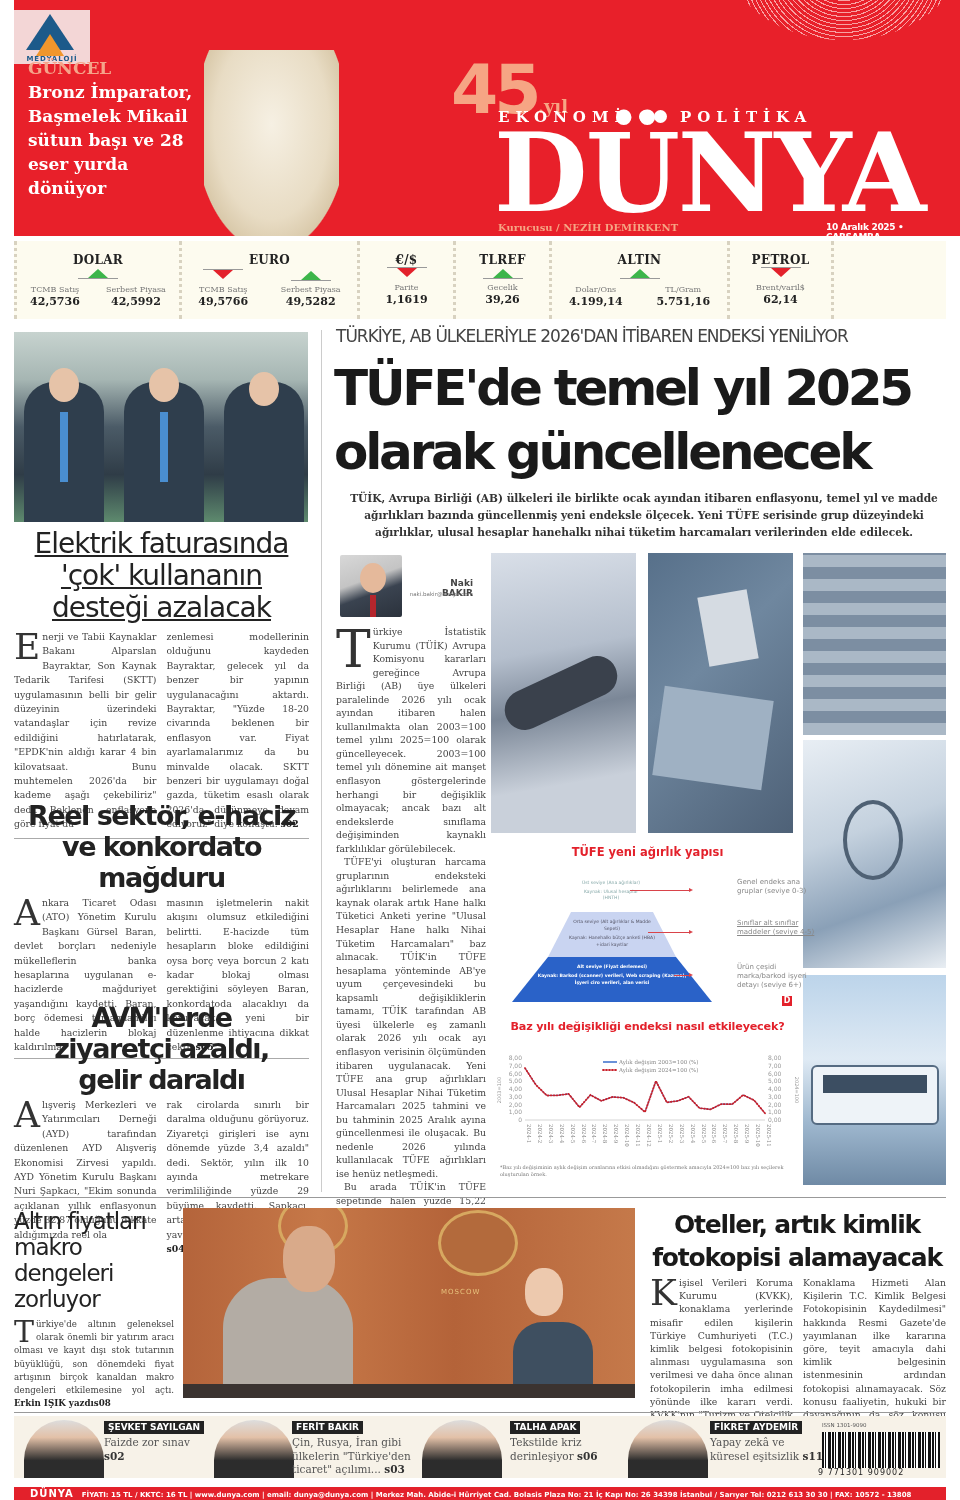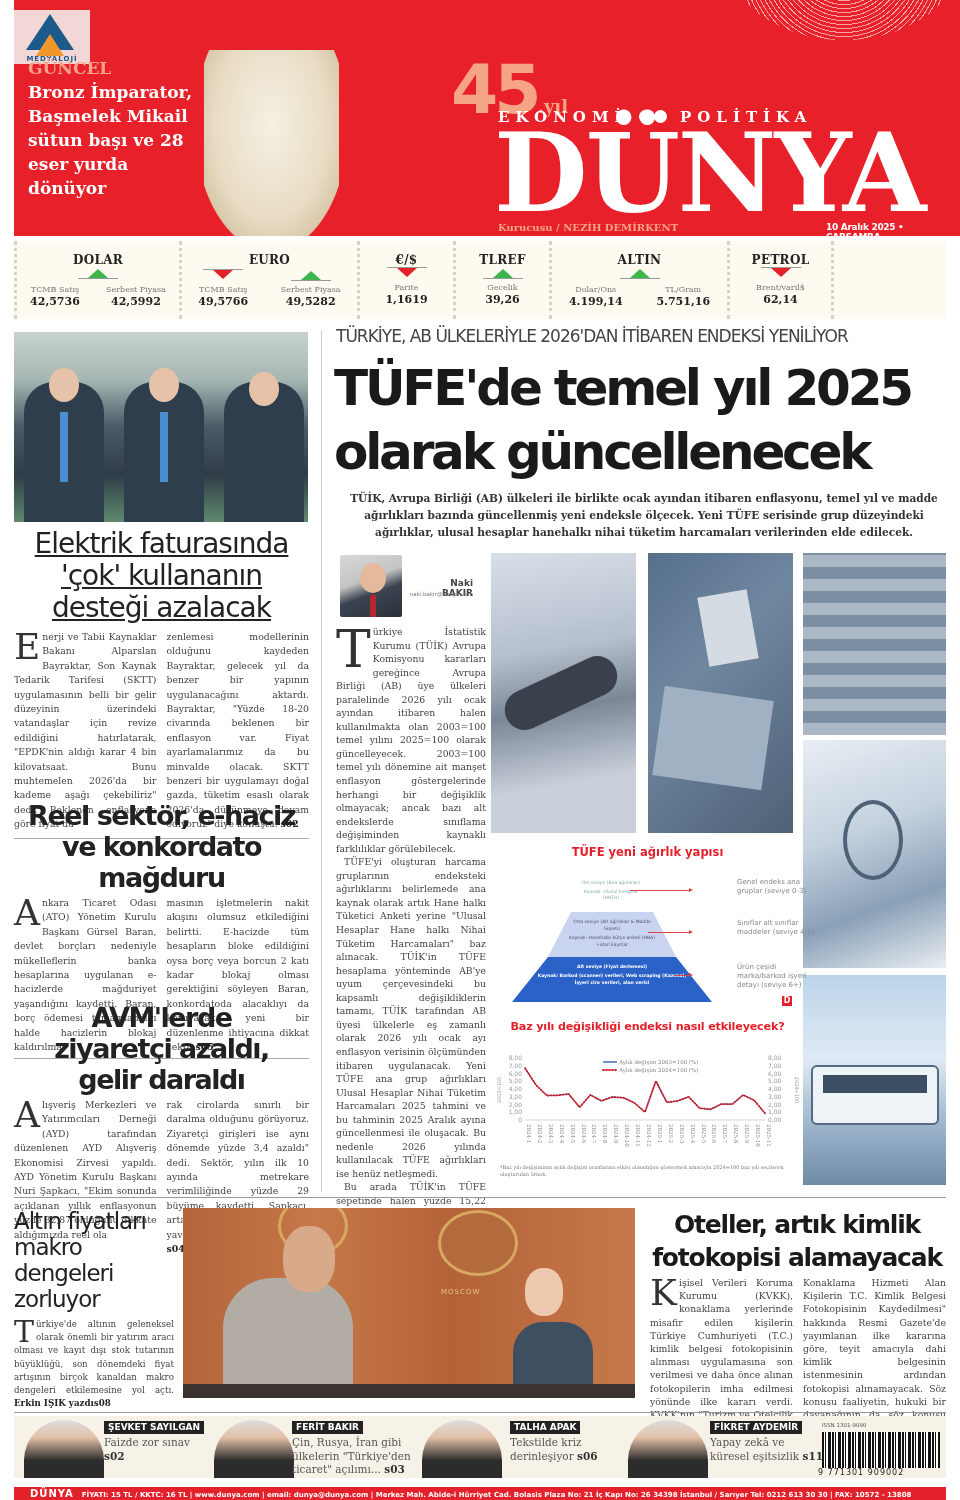--- a/index.html
+++ b/index.html
@@ -311,21 +311,21 @@
   <div style="padding:2px 14px 0;">Kaynak: Hanehalkı bütçe anketi (HBA) +idari kayıtlar</div>
 </div>
 <div class="pyr-bot">
   <div style="padding:0 60px;">Alt seviye (Fiyat derlemesi)</div>
   <div style="padding:2px 24px 0;">Kaynak: Barkod (scanner) verileri, Web scraping (Kazıma), İşyeri ciro verileri, alan verisi</div>
 </div>
 <div class="pyr-arrow" style="left:630px;top:890px;width:60px;"></div>
 <div class="pyr-arrow" style="left:648px;top:932px;width:42px;"></div>
 <div class="pyr-arrow" style="left:674px;top:975px;width:16px;"></div>
 <div class="pyr-note" style="left:696px;top:878px;">Genel endeks ana gruplar (seviye 0-3)</div>
-<div class="pyr-note" style="left:696px;top:919px;">Sınıflar alt sınıflar maddeler (seviye 4-5)</div>
+<div class="pyr-note" style="left:696px;top:919px;text-decoration:underline;">Sınıflar alt sınıflar maddeler (seviye 4-5)</div>
 <div class="pyr-note" style="left:696px;top:963px;">Ürün çeşidi marka/barkod işyeri detayı (seviye 6+)</div>
 <div class="d-badge">D</div>
 
 <div class="chart-title">Baz yılı değişikliği endeksi nasıl etkileyecek?</div>
 <svg class="chart-svg" id="line-chart" viewBox="0 0 305 120">
     <line x1="30" y1="70" x2="270" y2="70" stroke="#bbb" stroke-width="0.6"></line>
     <text x="27" y="72" font-size="6" fill="#999" text-anchor="end" font-family="DejaVu Sans, sans-serif">0</text>
     <text x="27" y="64.25" font-size="6" fill="#999" text-anchor="end" font-family="DejaVu Sans, sans-serif">1,00</text>
     <text x="27" y="56.5" font-size="6" fill="#999" text-anchor="end" font-family="DejaVu Sans, sans-serif">2,00</text>
     <text x="27" y="48.75" font-size="6" fill="#999" text-anchor="end" font-family="DejaVu Sans, sans-serif">3,00</text>

